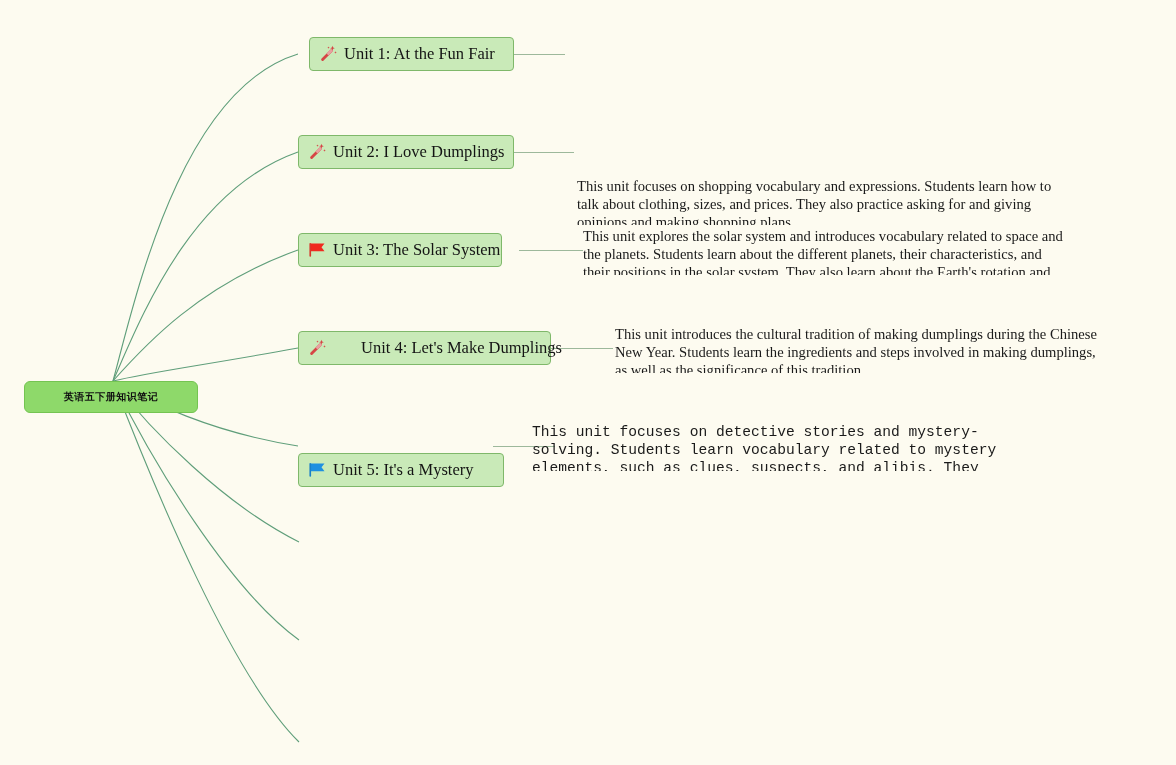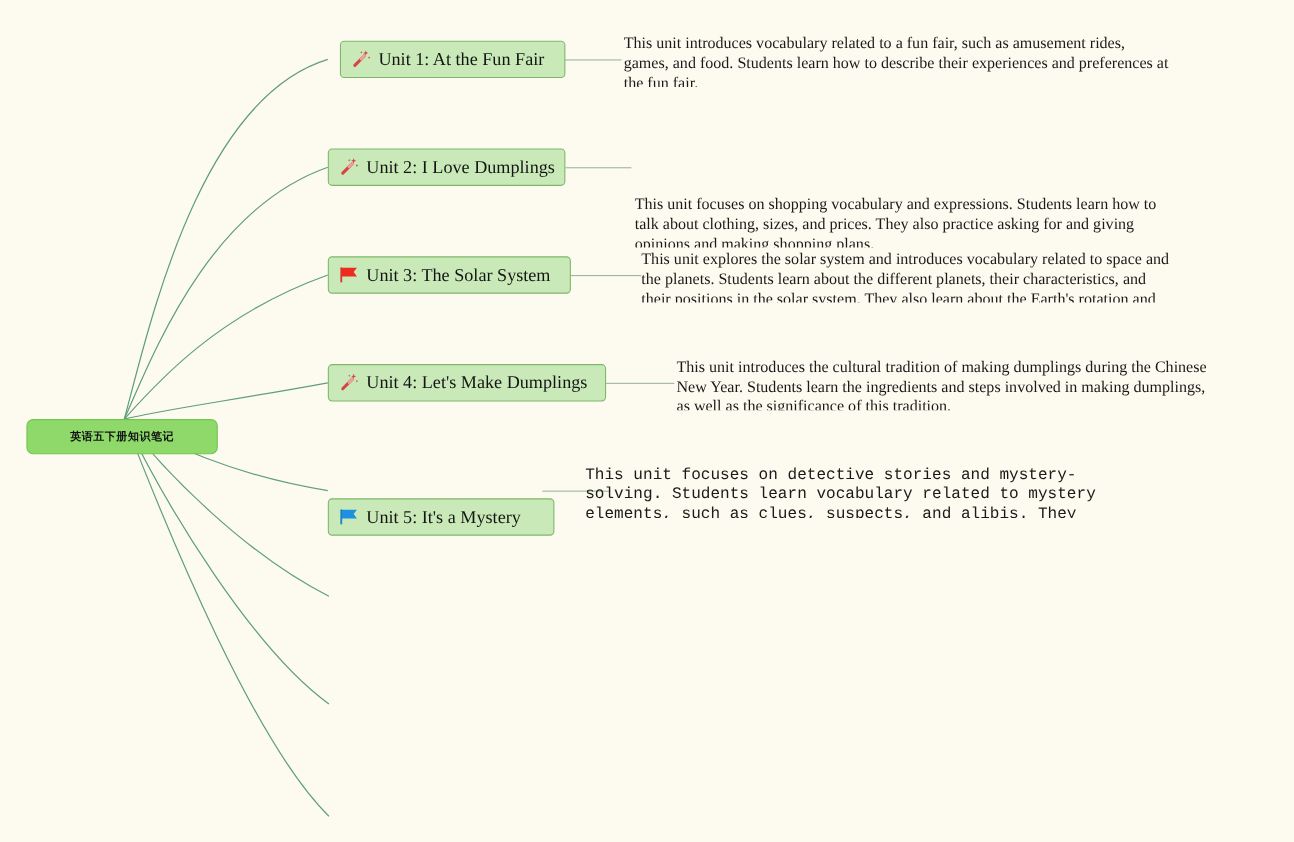--- a/index.html
+++ b/index.html
@@ -125,47 +125,46 @@
   <div class="unit-node" style="left:298px; top:37px; width:205px;margin-left:11px;">
     <svg class="unit-icon" viewBox="0 0 24 24" xmlns="http://www.w3.org/2000/svg">
       <line x1="5.5" y1="18.5" x2="16" y2="8" stroke="#d64545" stroke-width="3.4" stroke-linecap="round"></line>
       <line x1="12.5" y1="11.5" x2="16" y2="8" stroke="#e8a0a0" stroke-width="3.4" stroke-linecap="round"></line>
       <path d="M17.4 2.2 l0.8 2.0 2.0 0.8 -2.0 0.8 -0.8 2.0 -0.8 -2.0 -2.0 -0.8 2.0 -0.8 z" fill="#d64545"></path>
       <path d="M21.0 8.6 l0.45 1.1 1.1 0.45 -1.1 0.45 -0.45 1.1 -0.45 -1.1 -1.1 -0.45 1.1 -0.45 z" fill="#d64545"></path>
       <path d="M12.6 2.9 l0.4 1.0 1.0 0.4 -1.0 0.4 -0.4 1.0 -0.4 -1.0 -1.0 -0.4 1.0 -0.4 z" fill="#d64545"></path>
     </svg>
     <span class="unit-label">Unit 1: At the Fun Fair</span>
   </div>
-  <div class="desc-block" style="left:567px; top:31px; width:500px; height:48px;">This unit introduces vocabulary related to a fun fair, such as amusement rides, games, and food. Students learn how to describe their experiences and preferences at the fun fair.</div>
 
   <div class="connector" style="left:514px; top:152px; width:60px;"></div>
   <div class="unit-node" style="left:298px; top:135px; width:216px;">
     <svg class="unit-icon" viewBox="0 0 24 24" xmlns="http://www.w3.org/2000/svg">
       <line x1="5.5" y1="18.5" x2="16" y2="8" stroke="#d64545" stroke-width="3.4" stroke-linecap="round"></line>
       <line x1="12.5" y1="11.5" x2="16" y2="8" stroke="#e8a0a0" stroke-width="3.4" stroke-linecap="round"></line>
       <path d="M17.4 2.2 l0.8 2.0 2.0 0.8 -2.0 0.8 -0.8 2.0 -0.8 -2.0 -2.0 -0.8 2.0 -0.8 z" fill="#d64545"></path>
       <path d="M21.0 8.6 l0.45 1.1 1.1 0.45 -1.1 0.45 -0.45 1.1 -0.45 -1.1 -1.1 -0.45 1.1 -0.45 z" fill="#d64545"></path>
       <path d="M12.6 2.9 l0.4 1.0 1.0 0.4 -1.0 0.4 -0.4 1.0 -0.4 -1.0 -1.0 -0.4 1.0 -0.4 z" fill="#d64545"></path>
     </svg>
     <span class="unit-label">Unit 2: I Love Dumplings</span>
   </div>
   <div class="desc-block" style="left:577px; top:129px; width:492px; height:48px;margin-top:48px;">This unit focuses on shopping vocabulary and expressions. Students learn how to talk about clothing, sizes, and prices. They also practice asking for and giving opinions and making shopping plans.</div>
 
   <div class="connector" style="left:519px; top:250px; width:64px;"></div>
-  <div class="unit-node" style="left:298px; top:233px; width:221px;">
+  <div class="unit-node" style="left:298px; top:233px; width:204px;">
     <svg class="unit-icon" viewBox="0 0 24 24" xmlns="http://www.w3.org/2000/svg">
       <path d="M4.6 4.2 L21 4.2 L17.4 8.8 L21 13.6 L4.6 13.6 Z" fill="#ef2a1f"></path>
       <rect x="2.9" y="3.6" width="2.0" height="16.6" rx="0.9" fill="#d8372b"></rect>
     </svg>
     <span class="unit-label">Unit 3: The Solar System</span>
   </div>
   <div class="desc-block" style="left:583px; top:227px; width:488px; height:48px;">This unit explores the solar system and introduces vocabulary related to space and the planets. Students learn about the different planets, their characteristics, and their positions in the solar system. They also learn about the Earth's rotation and revolution.</div>
 
   <div class="connector" style="left:551px; top:348px; width:62px;"></div>
-  <div class="unit-node" style="left:298px; top:331px; width:253px;">
+  <div class="unit-node" style="left:298px; top:331px; width:253px;gap:28px;">
     <svg class="unit-icon" viewBox="0 0 24 24" xmlns="http://www.w3.org/2000/svg">
       <line x1="5.5" y1="18.5" x2="16" y2="8" stroke="#d64545" stroke-width="3.4" stroke-linecap="round"></line>
       <line x1="12.5" y1="11.5" x2="16" y2="8" stroke="#e8a0a0" stroke-width="3.4" stroke-linecap="round"></line>
       <path d="M17.4 2.2 l0.8 2.0 2.0 0.8 -2.0 0.8 -0.8 2.0 -0.8 -2.0 -2.0 -0.8 2.0 -0.8 z" fill="#d64545"></path>
       <path d="M21.0 8.6 l0.45 1.1 1.1 0.45 -1.1 0.45 -0.45 1.1 -0.45 -1.1 -1.1 -0.45 1.1 -0.45 z" fill="#d64545"></path>
       <path d="M12.6 2.9 l0.4 1.0 1.0 0.4 -1.0 0.4 -0.4 1.0 -0.4 -1.0 -1.0 -0.4 1.0 -0.4 z" fill="#d64545"></path>
     </svg>
     <span class="unit-label">Unit 4: Let's Make Dumplings</span>
   </div>
   <div class="desc-block" style="left:615px; top:325px; width:496px; height:48px;">This unit introduces the cultural tradition of making dumplings during the Chinese New Year. Students learn the ingredients and steps involved in making dumplings, as well as the significance of this tradition.</div>

